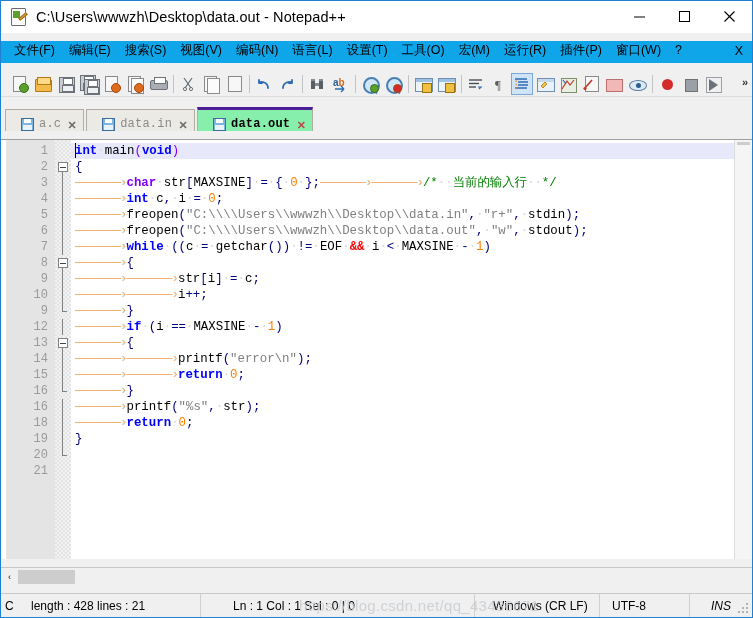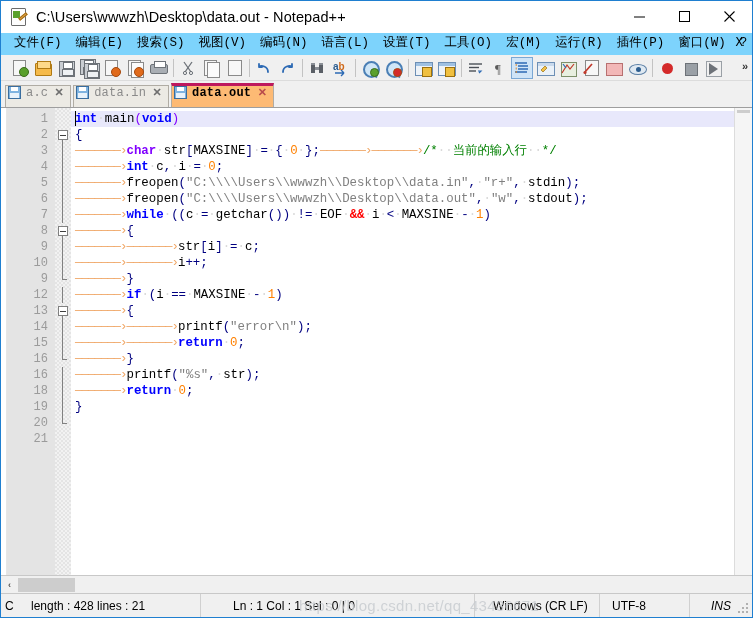--- a/index.html
+++ b/index.html
@@ -4,21 +4,21 @@
 <style>
   html,body{margin:0;padding:0;}
   body{
     width:753px;height:618px;overflow:hidden;
     font-family:"Liberation Sans", sans-serif;
     background:#f0f0f0;
     -webkit-font-smoothing:none;
   }
   .app{
     position:relative;width:753px;height:618px;box-sizing:border-box;
-    border:1px solid #1f7fd0;background:#f0f0f0;display:flex;flex-direction:column;
+    border:1px solid #1f7fd0;background:#f0f0f0;display:flex;flex-direction:column;gap:8px;
   }
 
   
   .titlebar{
     height:31px;flex:0 0 31px;background:#ffffff;display:flex;align-items:center;
     border-bottom:1px solid #ffffff;
   }
   .title-icon{
     width:18px;height:18px;margin-left:9px;margin-right:8px;position:relative;flex:0 0 18px;
   }
@@ -38,22 +38,22 @@
   }
   .win-btns{margin-left:auto;display:flex;height:31px;}
   .win-btn{
     width:45px;height:31px;display:flex;align-items:center;justify-content:center;
     font-size:13px;color:#000;
   }
   .win-btn svg{display:block;}
 
   
   .menubar{
-    height:22px;flex:0 0 22px;background:#7dd3fc;display:flex;align-items:center;
-    padding-left:6px;box-sizing:border-box;position:relative;font-family:Liberation Mono, monospace;
+    height:22px;flex:0 0 22px;background:#0ea5e9;display:flex;align-items:flex-start;
+    padding-left:6px;box-sizing:border-box;position:relative;
   }
   .menu-item{
     font-size:12.5px;color:#000;padding:2px 7px 3px 7px;white-space:nowrap;line-height:15px;
   }
   .menu-close{
     position:absolute;right:9px;top:3px;font-size:12.5px;color:#000;
   }
 
   
   .toolbar{
@@ -105,26 +105,26 @@
   .ic .playtri{position:absolute;left:5px;top:4px;width:0;height:0;border-left:9px solid #6d7278;border-top:6px solid transparent;border-bottom:6px solid transparent;}
   .ic .playbox{position:absolute;left:2px;top:2px;width:14px;height:14px;border:1px solid #9aa0a6;}
   .ic .abc{position:absolute;left:2px;top:2px;font-size:10px;color:#2c5d8f;font-weight:bold;}
 
   
   .tabbar{
     height:26px;flex:0 0 26px;background:#f0f0f0;display:flex;align-items:flex-end;
     padding-left:4px;box-sizing:border-box;
   }
   .tab{
-    height:22px;display:flex;align-items:flex-start;padding:0 5px 0 2px;margin-right:2px;
+    height:22px;display:flex;align-items:flex-end;padding:0 5px 0 15px;margin-right:2px;
     background:#eceae4;border:1px solid #b0aca4;border-bottom:none;box-sizing:border-box;
     position:relative;
   }
   .tab.active{
-    background:#fdba74;border-top:3px solid #be185d;height:24px;
+    background:#86efac;border-top:3px solid #4c1d95;height:24px;
     border-left:1px solid #b0aca4;border-right:1px solid #b0aca4;
   }
   .tab-disk{
     width:13px;height:13px;margin-right:5px;position:relative;flex:0 0 13px;
   }
   .tab-disk .body{position:absolute;left:0;top:0;width:13px;height:13px;background:#7fb3e0;border:1px solid #3a6d9e;box-sizing:border-box;}
   .tab-disk .slot{position:absolute;left:3px;top:1px;width:7px;height:4px;background:#fff;}
   .tab-disk .lbl{position:absolute;left:2px;bottom:1px;width:9px;height:5px;background:#e8f2fb;}
   .tab-name{
     font-family:"Liberation Mono", monospace;font-size:12px;color:#8a8a8a;white-space:nowrap;

